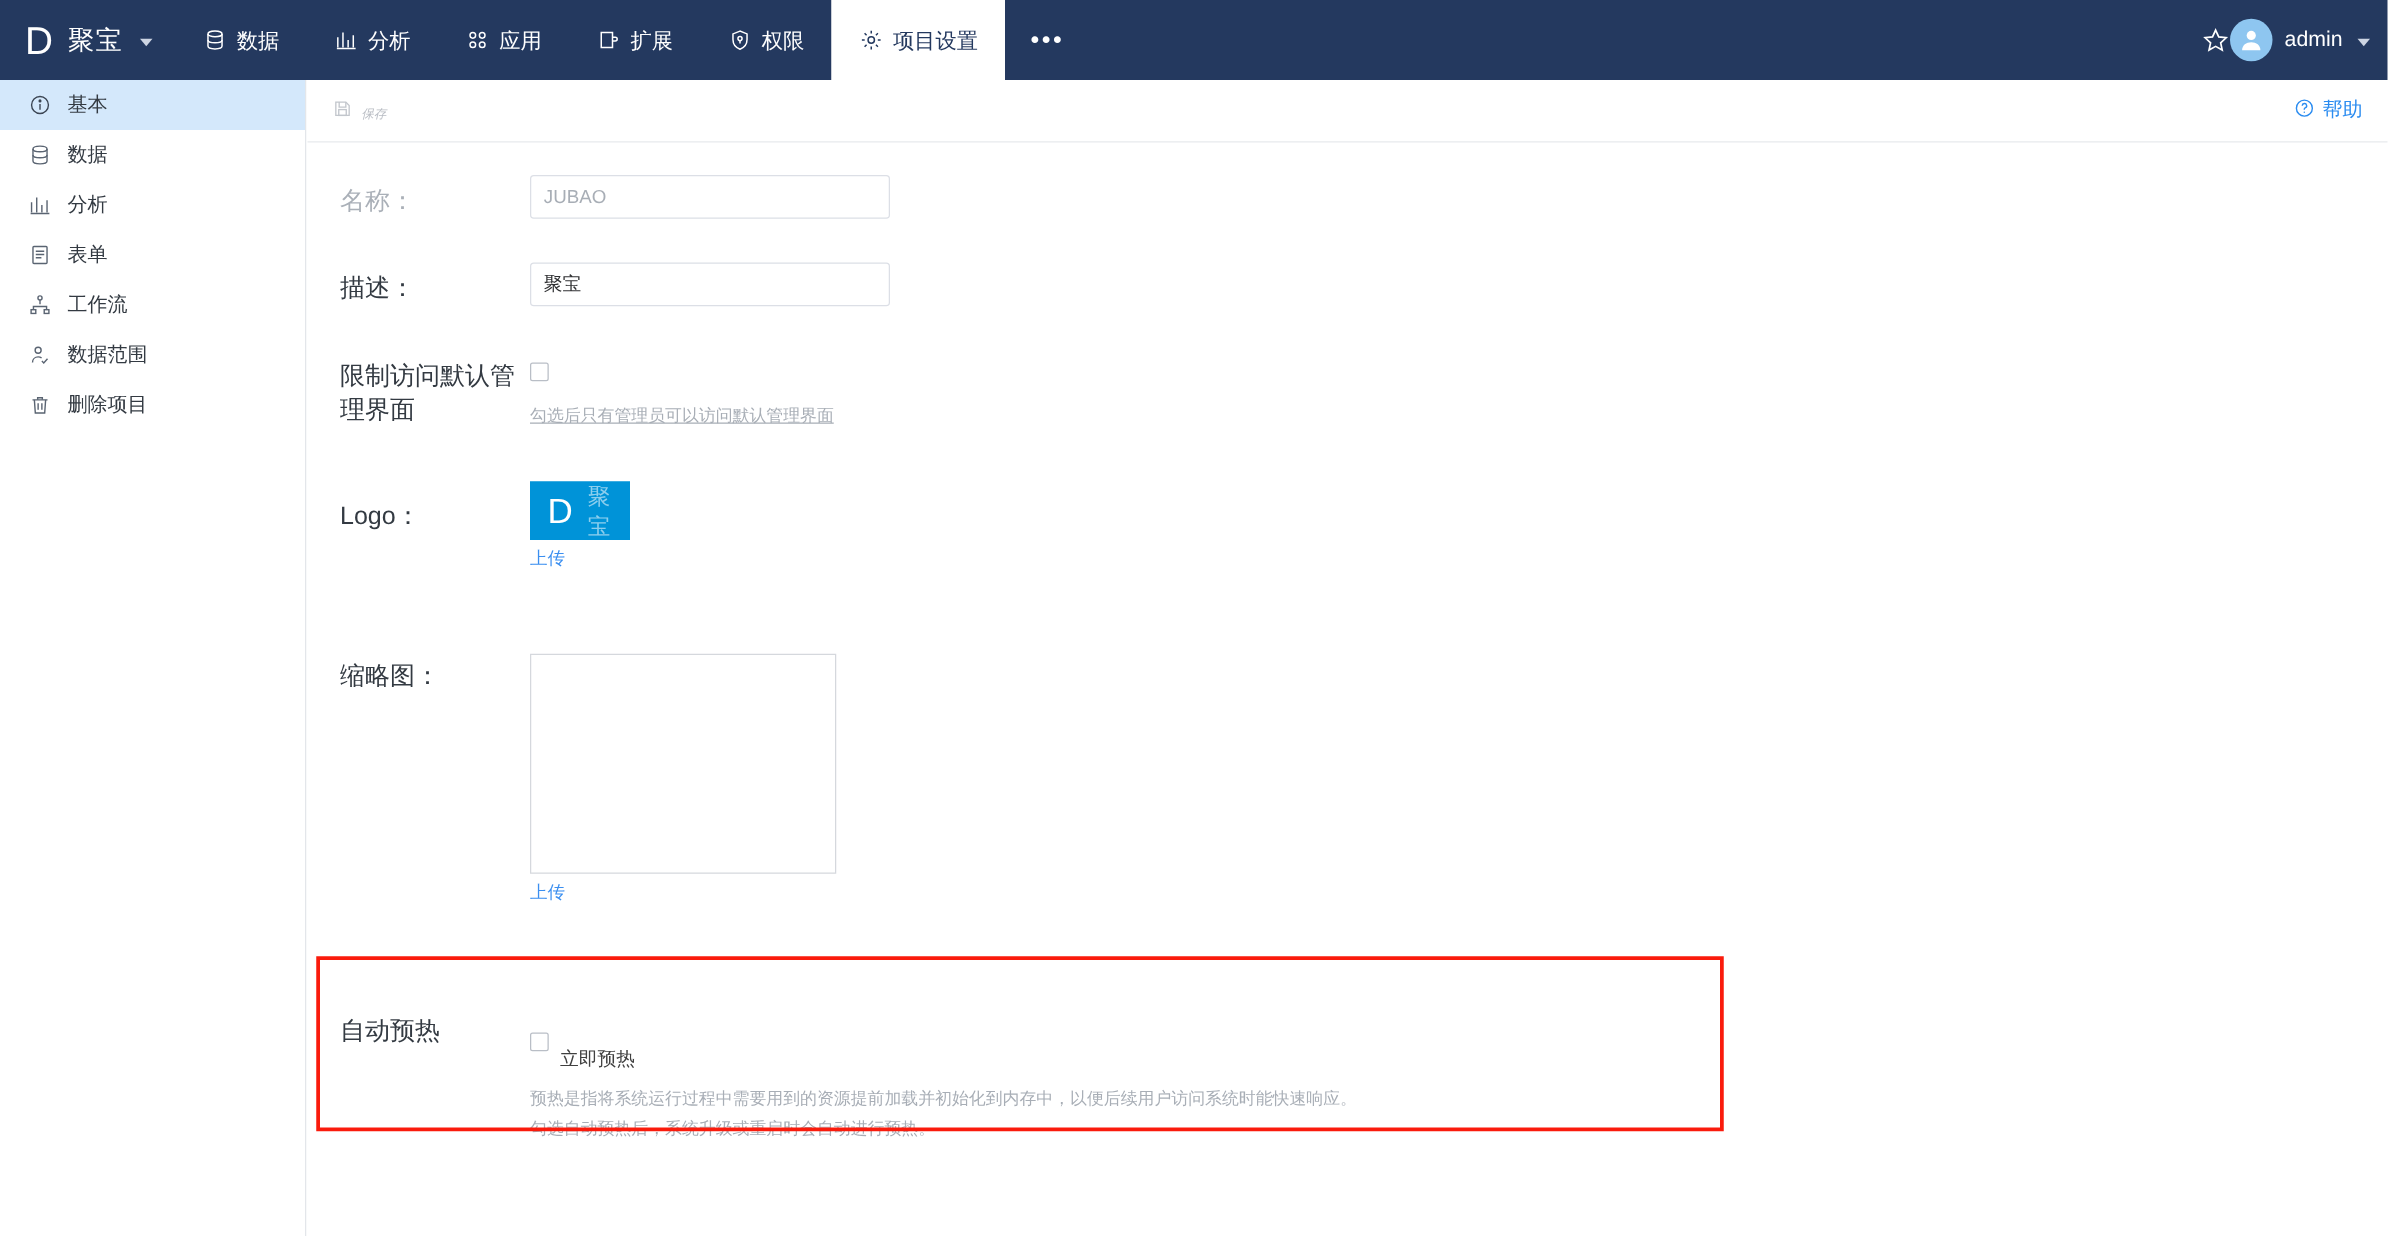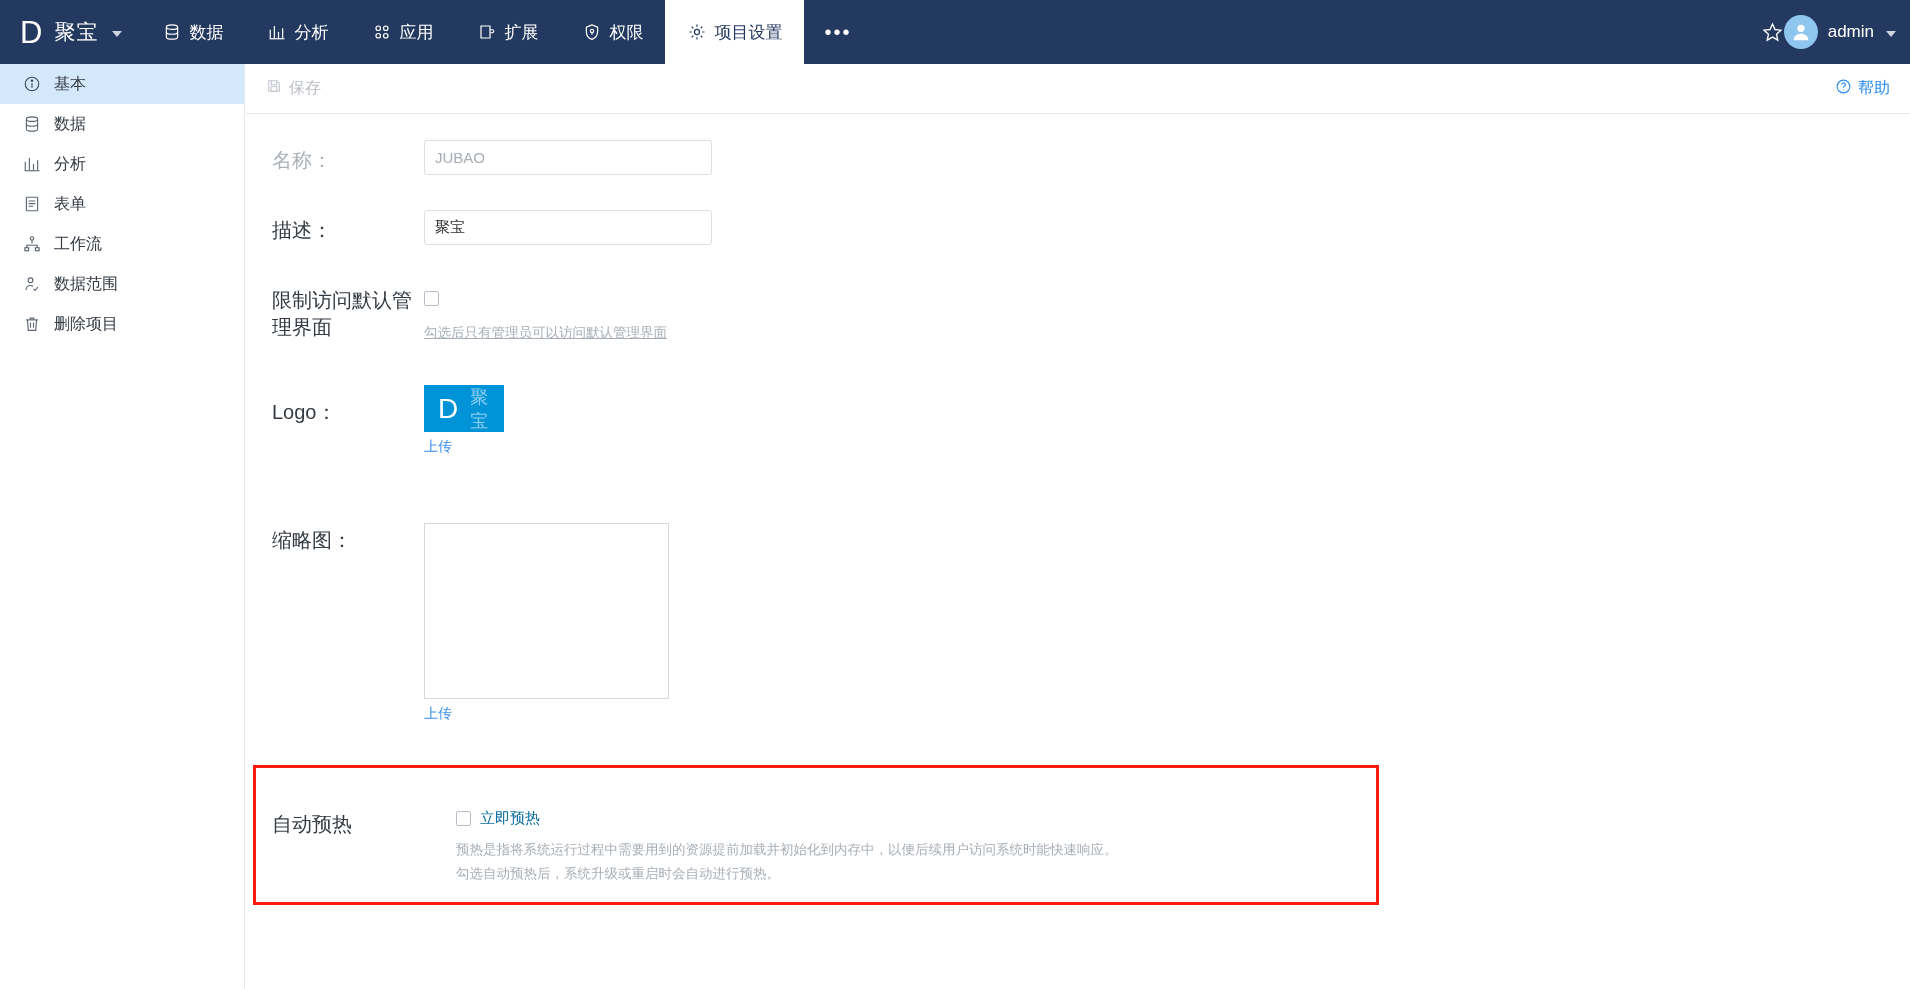--- a/index.html
+++ b/index.html
@@ -83,22 +83,22 @@
   
   .main {
     position: absolute; top: 64px; left: 246px;
     width: 1664px; height: 925px; background: #ffffff;
   }
   .toolbar {
     height: 50px; border-bottom: 1px solid #e8eaed;
     display: flex; align-items: center; padding: 0 20px;
   }
   .save-btn {
-    display: flex; align-items: flex-start; gap: 7px;
-    color: #b9bdc4; font-size: 16px; cursor: default;
+    display: flex; align-items: flex-end; gap: 7px;
+    color: #b9bdc4; font-size: 10px; cursor: default; font-style: italic;
   }
   .help-link {
     margin-left: auto; display: flex; align-items: center; gap: 6px;
     color: #2b8cf0; font-size: 16px; cursor: pointer;
   }
 
   .form-area { position: relative; padding-top: 26px; }
   .row { display: flex; align-items: flex-start; margin-bottom: 0; }
   .lbl {
     width: 178px; text-align: left; padding-left: 26px;
@@ -142,22 +142,22 @@
 
   .highlight {
     position: absolute;
     left: 7px; top: 0;
     width: 1126px; height: 140px;
     border: 3px solid #fa1b0c;
     background: transparent;
     pointer-events: none;
   }
   .warm-section { position: relative; padding-top: 22px; }
-  .warm-inner { display: flex; align-items: flex-start; gap: 32px; }
-  .warm-link { color: #0369a1; font-size: 15px; cursor: pointer; margin-left: 9px; vertical-align: middle; }
+  .warm-inner { display: flex; align-items: flex-start; }
+  .warm-link { color: #404040; font-size: 15px; cursor: pointer; margin-left: 9px; vertical-align: middle; margin-top: 29px; }
 </style>
 </head>
 <body>
 
 <div class="topnav">
 
   <div class="brand">
     <span class="brand-letter">D</span>
     <span class="brand-name">聚宝</span>
     <span class="caret-down"></span>

